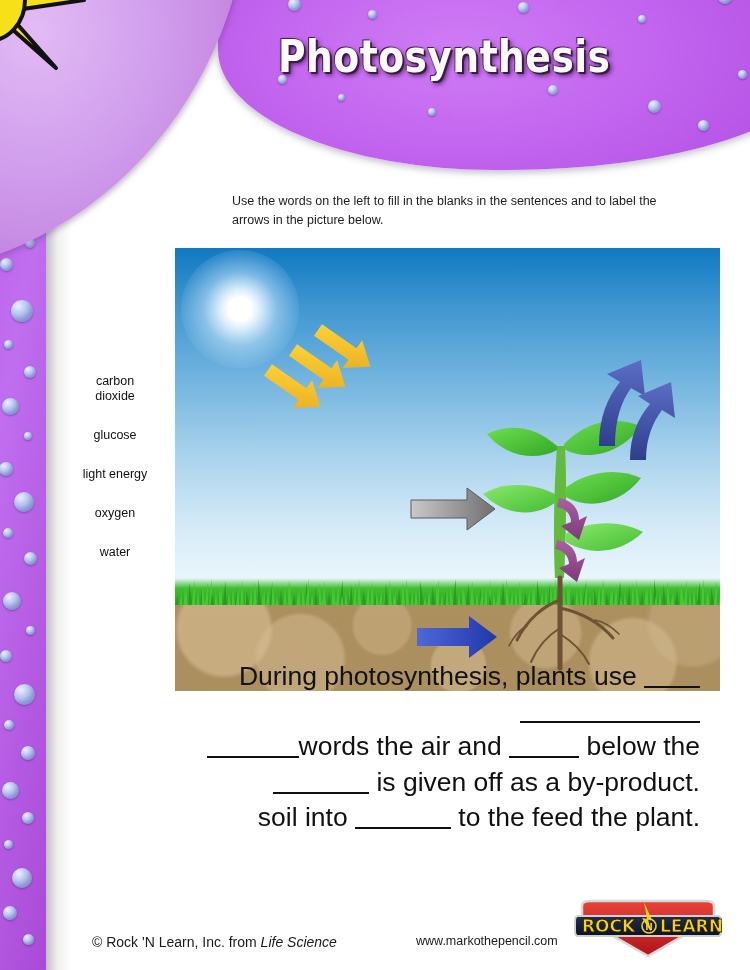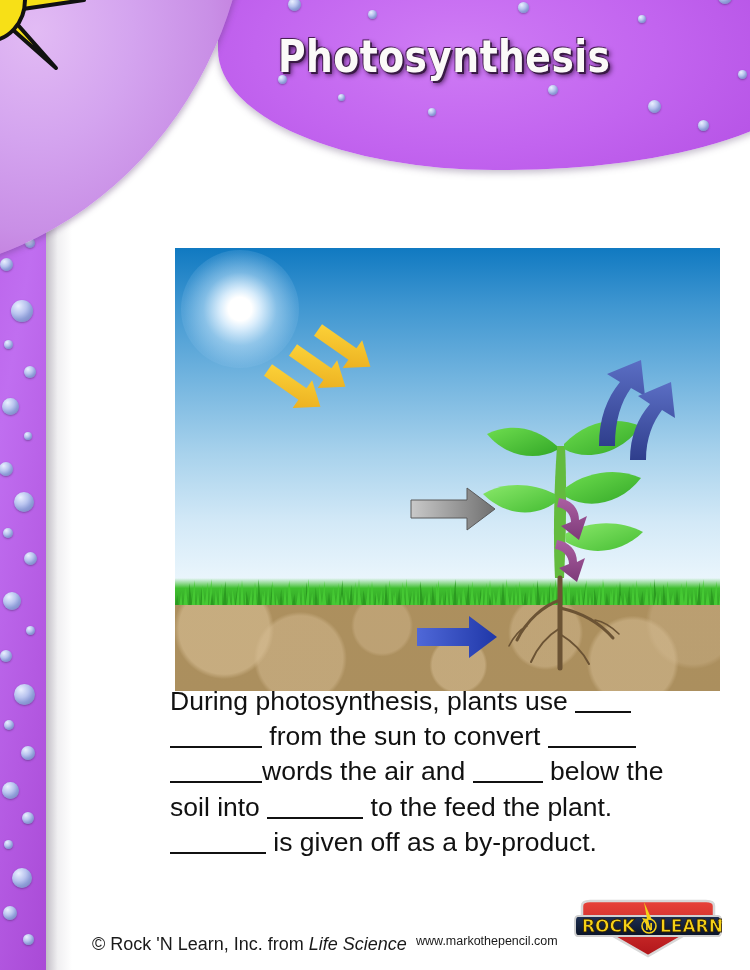--- a/index.html
+++ b/index.html
@@ -102,29 +102,29 @@
     background-color:#a98d5c;
   }
 
   .blade{position:absolute;bottom:0;width:0;height:0;border-left:2px solid transparent;border-right:2px solid transparent;}
 
   
   .ill-svg{position:absolute;left:0;top:0;width:545px;height:443px;}
 
   
   .sentence{
-    position:absolute;left:170px;top:684px;width:530px;z-index:4;
-    font-size:26.5px;line-height:1.33;color:#111;text-align:left;
+    position:absolute;left:170px;top:659px;width:530px;z-index:4;
+    font-size:26.5px;line-height:1.33;color:#111;text-align:right;
   }
   .sentence .ln{white-space:nowrap;}
   .bl{display:inline-block;border-bottom:2px solid #111;vertical-align:-3px;}
 
   
   .footer{position:absolute;left:0;top:928px;width:750px;height:42px;z-index:4;}
-  .credit{position:absolute;left:92px;top:6px;font-size:18px;color:#1a1a1a;white-space:nowrap;}
+  .credit{position:absolute;left:92px;top:6px;font-size:14px;color:#1a1a1a;white-space:nowrap;}
   .credit .ital{font-style:italic;}
   .url{position:absolute;left:416px;top:6px;font-size:12.5px;color:#1a1a1a;white-space:nowrap;}
   .logo{position:absolute;left:568px;top:-30px;width:160px;height:62px;}
 </style>
 </head>
 <body>
 
 <div id="page">
 
   <div class="left-strip" id="strip">
@@ -189,22 +189,41 @@
             <polygon points="168,32 122,84 116,78" fill="#f7e017"></polygon>
             <polygon points="32,168 78,116 84,122" fill="#f7e017"></polygon>
             <polygon points="168,168 116,122 122,116" fill="#f7e017"></polygon>
             <ellipse cx="100" cy="100" rx="37" ry="41" fill="#f7e017"></ellipse>
           </g>
         </svg>
       </div>
     </div>
   </div>
 
+  <div class="instructions">Use the words on the left to fill in the blanks in the sentences and to label the arrows in the picture below.</div>
 
   <div class="words-box">
+    <div class="words-list" id="wordlist">
+        <div class="word-item">
+          <div>carbon</div>
+          <div>dioxide</div>
+        </div>
+        <div class="word-item">
+          <div>glucose</div>
+        </div>
+        <div class="word-item">
+          <div>light energy</div>
+        </div>
+        <div class="word-item">
+          <div>oxygen</div>
+        </div>
+        <div class="word-item">
+          <div>water</div>
+        </div>
+      </div>
   </div>
 
   <div class="illus">
     <div class="sky"></div>
     <div class="sunglow"></div>
     <div class="grass" id="grass">
         <div class="blade" style="left: 0px; border-bottom: 14px solid rgb(43, 154, 32); transform: skewX(-3.2deg);"></div>
         <div class="blade" style="left: 4px; border-bottom: 17px solid rgb(70, 201, 52); transform: skewX(-1.6deg);"></div>
         <div class="blade" style="left: 8px; border-bottom: 20px solid rgb(70, 201, 52); transform: skewX(0deg);"></div>
         <div class="blade" style="left: 8.7px; border-bottom: 23px solid rgb(70, 201, 52); transform: skewX(1.6deg);"></div>
@@ -472,24 +491,24 @@
       </g>
 
       <g transform="translate(242,389)">
         <path d="M0,-9 L52,-9 L52,-21 L80,0 L52,21 L52,9 L0,9 Z" fill="url(#gw)"></path>
       </g>
     </svg>
   </div>
 
   <div class="sentence" id="sentence">
       <div class="ln"><span>During photosynthesis, plants use </span><span class="bl" style="width: 56px;"></span></div>
-      <div class="ln"><span class="bl" style="width: 92px;"></span><span> from the sun to convert </span><span class="bl" style="width: 88px;"></span></div>
+      <div class="ln"><span class="bl" style="width: 92px;"></span><span class="bl" style="width: 88px;"></span></div>
       <div class="ln"><span class="bl" style="width: 92px;"></span><span>words the air and </span><span class="bl" style="width: 70px;"></span><span> below the</span></div>
+      <div class="ln"><span class="bl" style="width: 96px;"></span><span> is given off as a by-product.</span></div>
       <div class="ln"><span>soil into </span><span class="bl" style="width: 96px;"></span><span> to the feed the plant.</span></div>
-      <div class="ln"><span class="bl" style="width: 96px;"></span><span> is given off as a by-product.</span></div>
     </div>
 
   <div class="footer">
     <div class="credit">
       <span>© Rock 'N Learn, Inc. from </span><span class="ital">Life Science</span>
     </div>
     <div class="url">www.markothepencil.com</div>
     <div class="logo">
       <svg viewBox="0 0 160 62" width="160" height="62">
         <defs>

